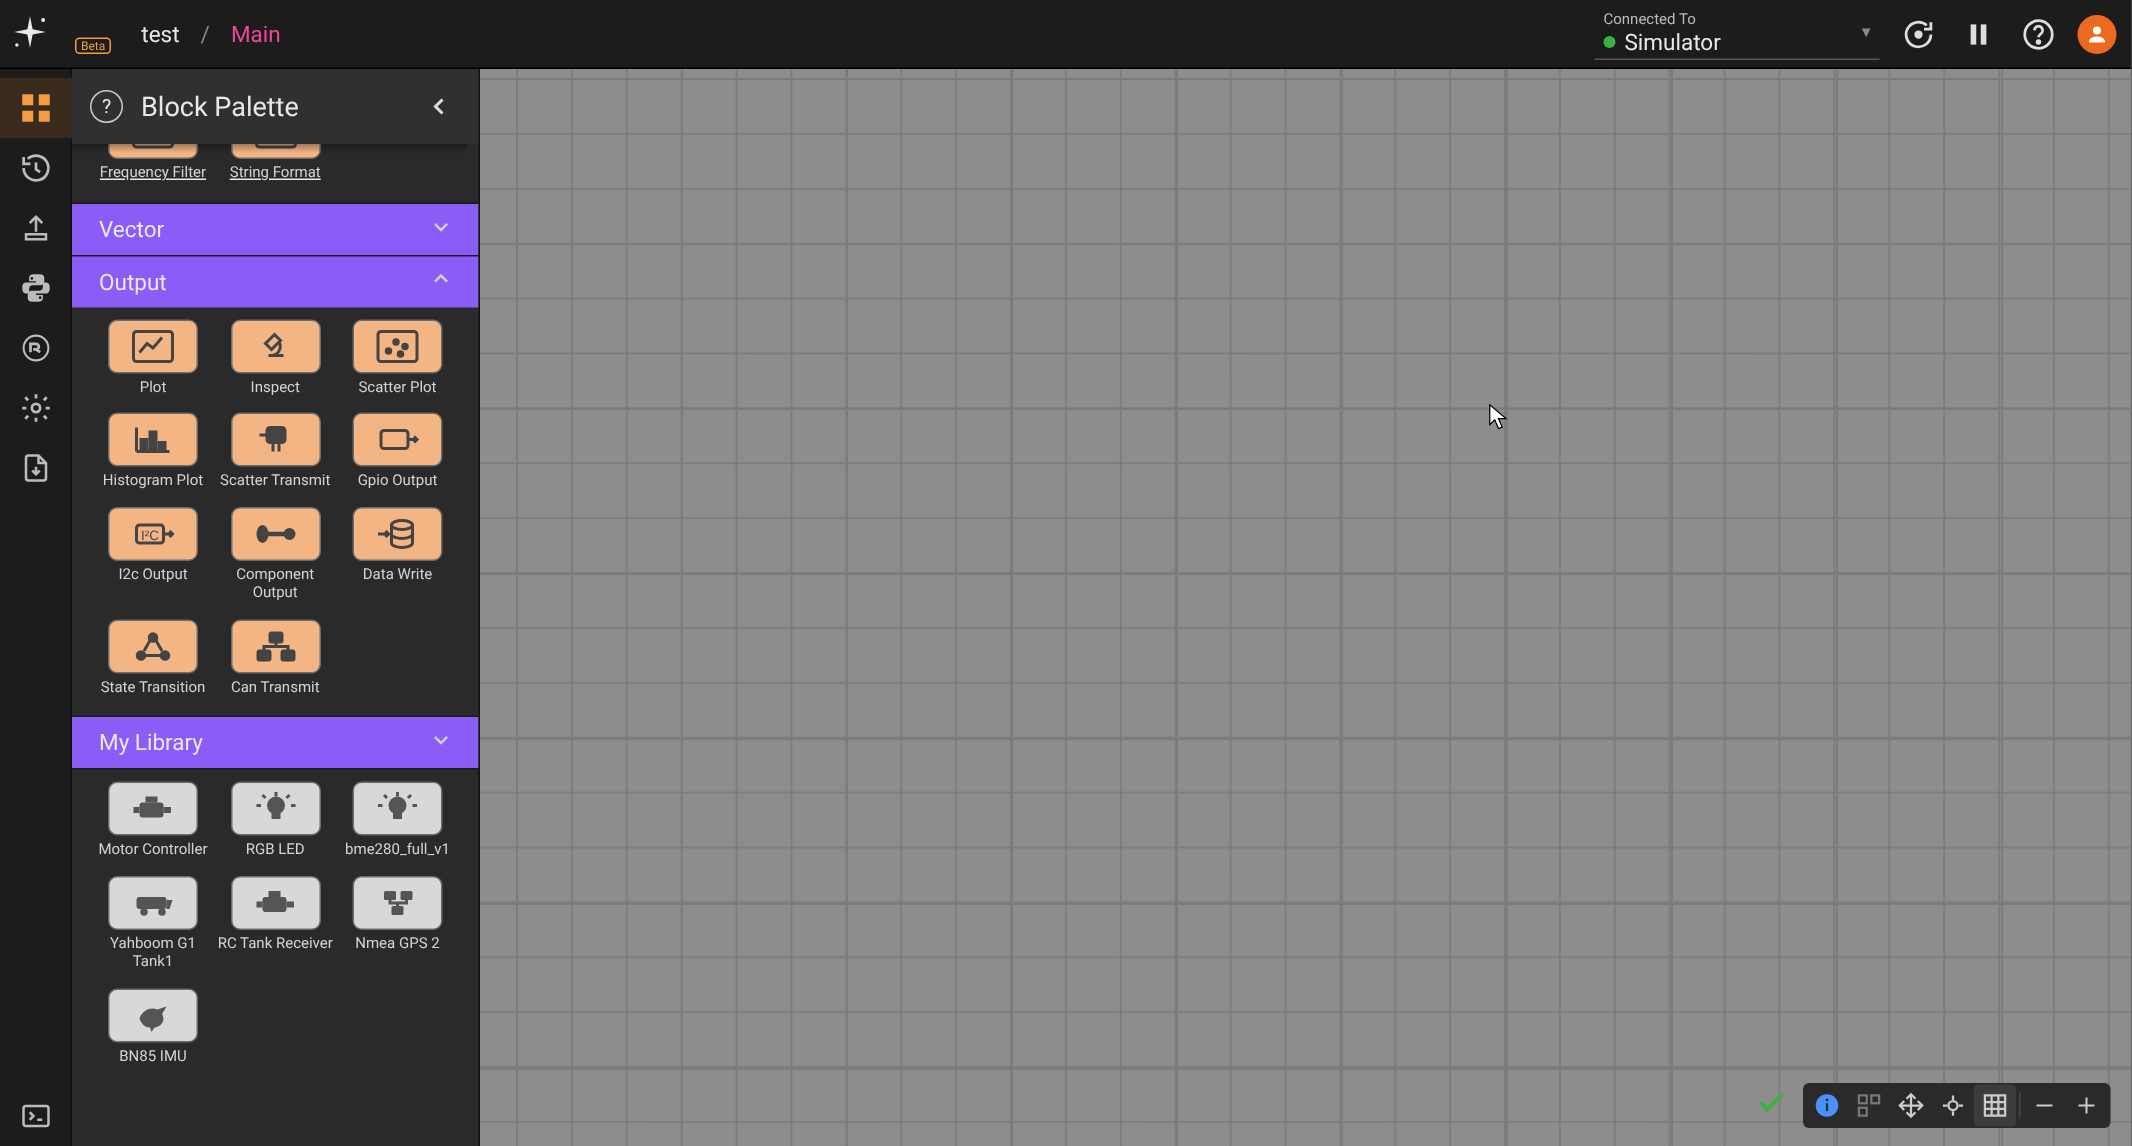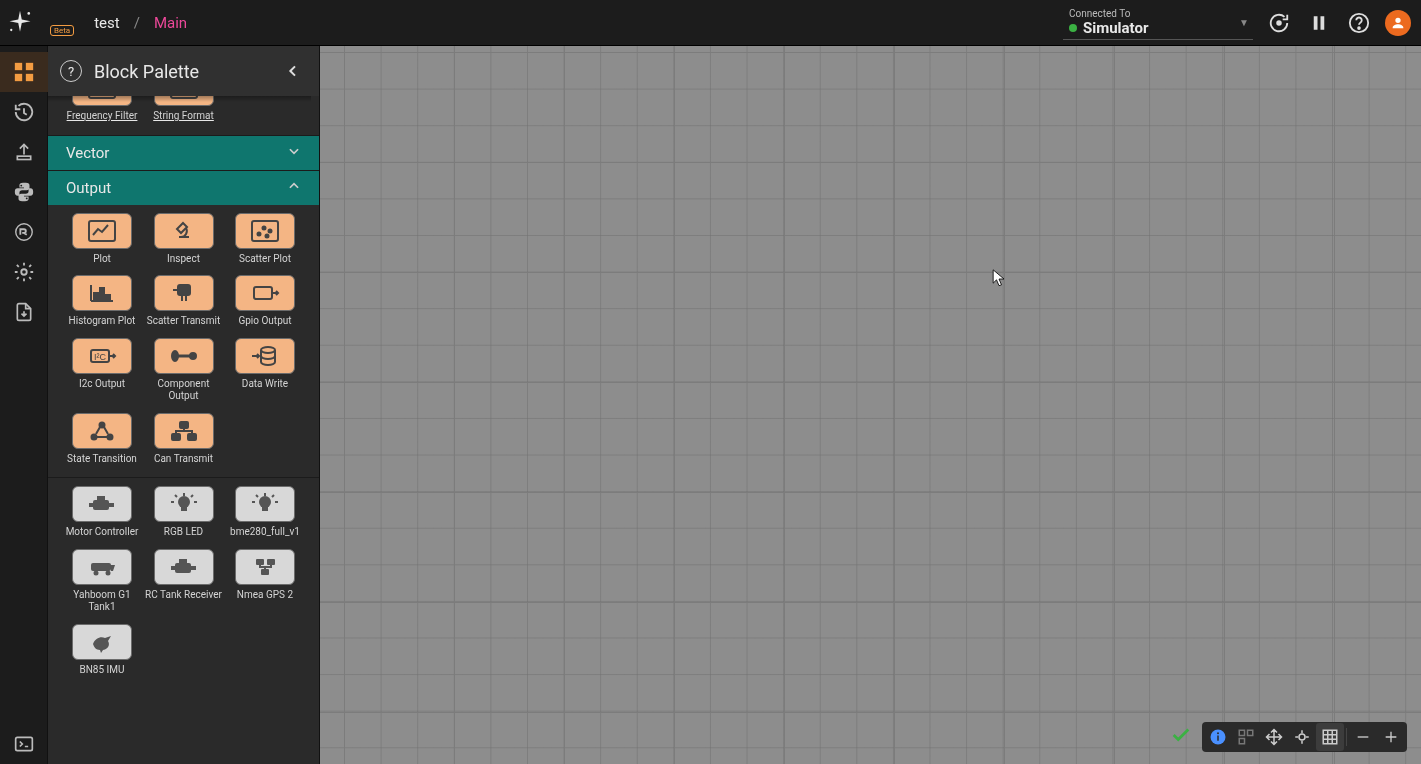--- a/index.html
+++ b/index.html
@@ -60,21 +60,21 @@
 .conn-box {
   display: flex;
   flex-direction: column;
   align-items: flex-start;
   border-bottom: 1px solid #555;
   padding: 2px 4px 2px 6px;
   min-width: 190px;
   position: relative;
 }
 .conn-box .label { font-size: 10px; color: #bbb; }
-.conn-box .value { font-size: 15px; display: flex; align-items: center; gap: 6px; font-weight: bold; }
+.conn-box .value { font-size: 15px; display: flex; align-items: center; gap: 6px; }
 .conn-dot { width: 8px; height: 8px; border-radius: 50%; background: #3bb143; display: inline-block; }
 .conn-caret { position: absolute; right: 4px; top: 50%; transform: translateY(-50%); color: #888; font-size: 10px; }
 .icon-btn {
   width: 28px; height: 28px;
   display: flex; align-items: center; justify-content: center;
   cursor: pointer;
   color: #ddd;
 }
 .avatar {
   width: 26px; height: 26px;
@@ -146,21 +146,21 @@
 .section {
   border-top: 1px solid #1b1b1b;
 }
 .section-header {
   display: flex;
   align-items: center;
   justify-content: space-between;
   padding: 8px 18px;
   font-size: 15px;
   cursor: pointer;
-  background: #0f766e;
+  background: #8b5cf6;
 }
 .section-header .chev { font-size: 13px; color: #ccc; transition: transform .15s; }
 
 .grid {
   display: grid;
   grid-template-columns: repeat(3, 80px);
   gap: 10px 0;
   padding: 8px 14px 12px 14px;
   justify-content: space-between;
 }
@@ -477,20 +477,28 @@
               <div class="block-label">State Transition</div>
             </div>
             <div class="block">
               <div class="block-icon peach">
                 <svg viewBox="0 0 30 24">
                   <use href="#i-network"></use>
                 </svg>
               </div>
               <div class="block-label">Can Transmit</div>
             </div>
+          </div>
+        </div>
+        <div class="section collapsed">
+          <div class="section-header">
+            <span>My Library</span>
+            <span class="chev"><svg width="14" height="14" viewBox="0 0 24 24" fill="none" stroke="currentColor" stroke-width="3">
+                <path d="M5 9l7 7 7-7"></path>
+              </svg></span>
           </div>
         </div>
         <div class="section">
           <div class="grid">
             <div class="block">
               <div class="block-icon gray">
                 <svg viewBox="0 0 30 24">
                   <use href="#i-engine"></use>
                 </svg>
               </div>

